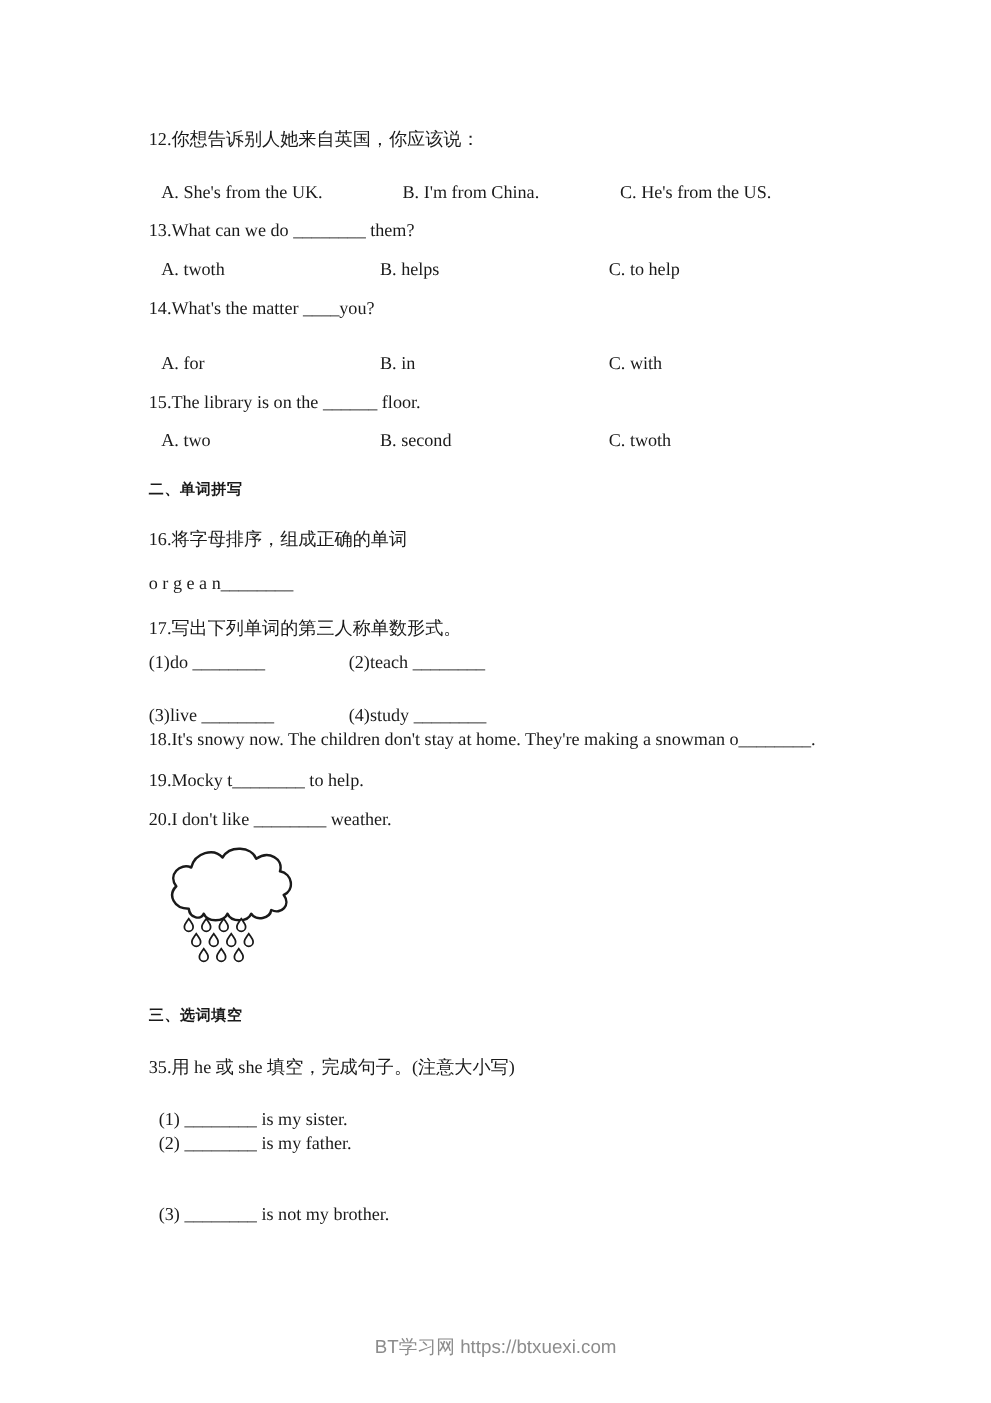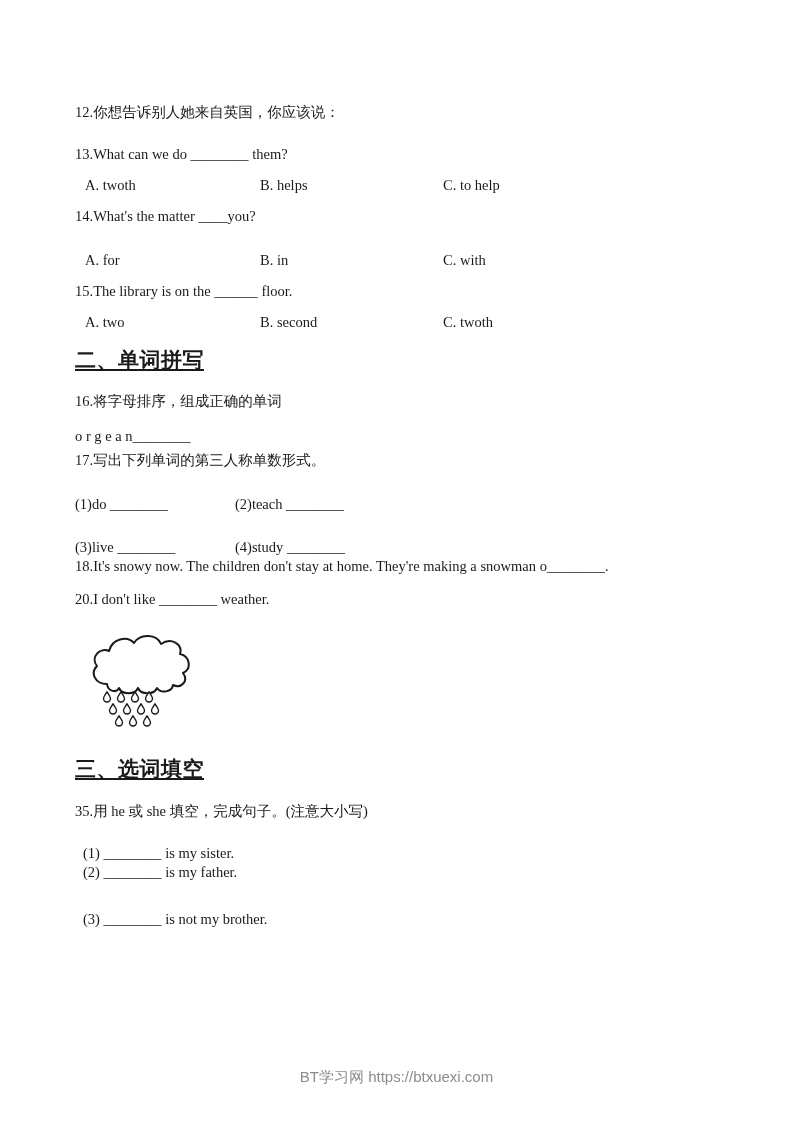--- a/index.html
+++ b/index.html
@@ -2,49 +2,53 @@
 <html><head>
 <meta charset="utf-8">
 <style>
   * { margin:0; padding:0; box-sizing:border-box; }
   html, body { background:#ffffff; }
   body {
     width:793px; height:1122px; position:relative; overflow:hidden;
     font-family:"Liberation Serif","DejaVu Serif",serif;
     font-size:14.5px; color:#1a1a1a;
   }
-  .content { padding:103px 58px 0 75px; }
+  .content { padding:103px 58px 0 119px; }
   p { line-height:19px; }
   .opts {
     display:grid; padding-left:10px; line-height:19px;
   }
   .opts-12 { grid-template-columns:193px 174px auto; }
   .opts-n  { grid-template-columns:175px 183px auto; }
   .sec-title {
-    font-weight:bold; font-size:21px; line-height:22px;
+    font-weight:bold; font-size:12px; line-height:22px;
     font-family:"Liberation Sans","DejaVu Sans",sans-serif;
     letter-spacing:0.5px;
-    text-decoration:underline;
   }
   .pair { display:grid; grid-template-columns:112px auto; line-height:19px;gap:48px; }
   .indent { padding-left:8px; }
   .cloud-wrap { margin-left:10px; height:100px; }
   .footer {
     position:absolute; left:0; right:0; top:1068px;
     text-align:center; color:#8c8c8c; font-size:15px;
     font-family:"Liberation Sans","DejaVu Sans",sans-serif;
   }
 </style>
 </head>
 <body>
 
 <div class="content">
 
   <section>
     <p class="stem" style="margin-bottom:23px">12.你想告诉别人她来自英国，你应该说：</p>
+    <div class="opts opts-12" style="margin-bottom:12px">
+      <span>A. She's from the UK.</span>
+      <span>B. I'm from China.</span>
+      <span>C. He's from the US.</span>
+    </div>
   </section>
 
   <section>
     <p class="stem" style="margin-bottom:12px">13.What can we do ________ them?</p>
     <div class="opts opts-n" style="margin-bottom:12px">
       <span>A. twoth</span>
       <span>B. helps</span>
       <span>C. to help</span>
     </div>
   </section>
@@ -63,34 +67,35 @@
     <div class="opts opts-n" style="margin-bottom:17px">
       <span>A. two</span>
       <span>B. second</span>
       <span>C. twoth</span>
     </div>
   </section>
 
   <h2 class="sec-title" style="margin-bottom:21px">二、单词拼写</h2>
 
   <p style="margin-bottom:16px">16.将字母排序，组成正确的单词</p>
-  <p style="margin-bottom:5px">o r g e a n________</p>
+  <p style="margin-bottom:17px">o r g e a n________</p>
 
-  <p style="margin-bottom:25px">17.写出下列单词的第三人称单数形式。</p>
+  <p style="margin-bottom:8px">17.写出下列单词的第三人称单数形式。</p>
   <div class="pair" style="margin-bottom:24px">
     <span>(1)do ________</span>
     <span>(2)teach ________</span>
   </div>
   <div class="pair" style="">
     <span>(3)live ________</span>
     <span>(4)study ________</span>
   </div>
 
   <p style="margin-bottom:14px">18.It's snowy now. The children don't stay at home. They're making a snowman o________.</p>
-  <p style="margin-bottom:21px">20.I don't like ________ weather.</p>
+  <p style="margin-bottom:12px">19.Mocky t________ to help.</p>
+  <p style="margin-bottom:7px">20.I don't like ________ weather.</p>
 
   <div class="cloud-wrap" style="margin-bottom:28px">
     <svg width="105" height="100" viewBox="0 0 105 100" aria-hidden="true">
       <path d="M22 54
                C 10 54 5 43 12 36
                C 5 27 15 17 24 21
                C 27 9 42 5 49 13
                C 55 3 72 4 76 14
                C 86 7 98 14 95 24
                C 105 26 107 39 98 43
@@ -112,18 +117,18 @@
         <path transform="translate(48 91)" d="M0 -5 C2 -2 3.5 -0.5 3.5 1.5 A3.5 3.5 0 1 1 -3.5 1.5 C-3.5 -0.5 -2 -2 0 -5 Z"></path>
         <path transform="translate(62 91)" d="M0 -5 C2 -2 3.5 -0.5 3.5 1.5 A3.5 3.5 0 1 1 -3.5 1.5 C-3.5 -0.5 -2 -2 0 -5 Z"></path>
       </g>
     </svg>
   </div>
 
   <h2 class="sec-title" style="margin-bottom:22px">三、选词填空</h2>
 
   <p style="margin-bottom:23px">35.用 he 或 she 填空，完成句子。(注意大小写)</p>
   <p class="indent" style="">(1) ________ is my sister.</p>
-  <p class="indent" style="margin-bottom:28px">(2) ________ is my father.</p>
+  <p class="indent" style="margin-bottom:38px">(2) ________ is my father.</p>
   <p class="indent">(3) ________ is not my brother.</p>
 
 </div>
 
 <div class="footer">BT学习网 https://btxuexi.com</div>
 
 </body></html>

